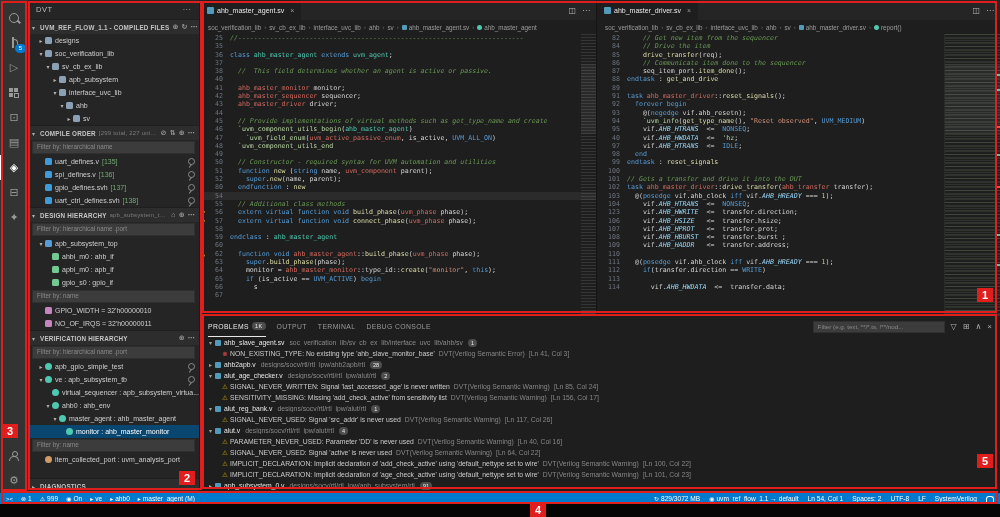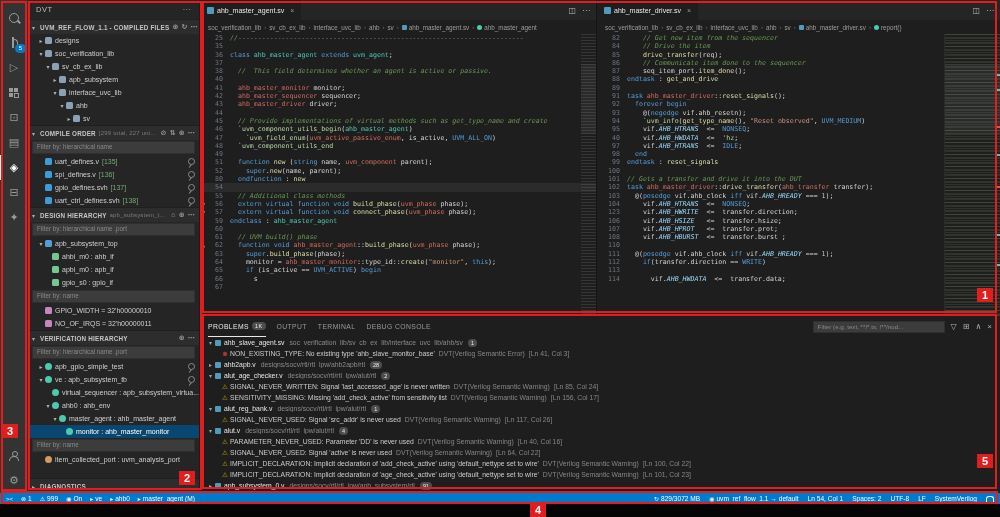--- a/index.html
+++ b/index.html
@@ -390,30 +390,31 @@
         <div class="cl"><span class="mkr"></span><span class="lnn">40</span><span></span></div>
         <div class="cl"><span class="mkr"></span><span class="lnn">41</span><span><span class="sg-t">  ahb_master_monitor</span><span class="sg-p"> monitor;</span></span></div>
         <div class="cl"><span class="mkr"></span><span class="lnn">42</span><span><span class="sg-t">  ahb_master_sequencer</span><span class="sg-p"> sequencer;</span></span></div>
         <div class="cl"><span class="mkr"></span><span class="lnn">43</span><span><span class="sg-t">  ahb_master_driver</span><span class="sg-p"> driver;</span></span></div>
         <div class="cl"><span class="mkr"></span><span class="lnn">44</span><span></span></div>
         <div class="cl"><span class="mkr"></span><span class="lnn">45</span><span><span class="sg-c">  // Provide implementations of virtual methods such as get_type_name and create</span></span></div>
         <div class="cl"><span class="mkr"></span><span class="lnn">46</span><span><span class="sg-m">  `uvm_component_utils_begin</span><span class="sg-p">(</span><span class="sg-g">ahb_master_agent</span><span class="sg-p">)</span></span></div>
         <div class="cl"><span class="mkr"></span><span class="lnn">47</span><span><span class="sg-m">    `uvm_field_enum</span><span class="sg-p">(</span><span class="sg-t">uvm_active_passive_enum</span><span class="sg-p">, is_active, </span><span class="sg-k">UVM_ALL_ON</span><span class="sg-p">)</span></span></div>
         <div class="cl"><span class="mkr"></span><span class="lnn">48</span><span><span class="sg-m">  `uvm_component_utils_end</span></span></div>
         <div class="cl"><span class="mkr"></span><span class="lnn">49</span><span></span></div>
+        <div class="cl"><span class="mkr"></span><span class="lnn">50</span><span><span class="sg-c">  // Constructor - required syntax for UVM automation and utilities</span></span></div>
         <div class="cl"><span class="mkr"></span><span class="lnn">51</span><span><span class="sg-k">  function </span><span class="sg-f">new</span><span class="sg-p"> (</span><span class="sg-k">string</span><span class="sg-p"> name, </span><span class="sg-t">uvm_component</span><span class="sg-p"> parent);</span></span></div>
         <div class="cl"><span class="mkr"></span><span class="lnn">52</span><span><span class="sg-p">    </span><span class="sg-k">super</span><span class="sg-p">.</span><span class="sg-f">new</span><span class="sg-p">(name, parent);</span></span></div>
         <div class="cl"><span class="mkr"></span><span class="lnn">80</span><span><span class="sg-k">  endfunction</span><span class="sg-p"> : </span><span class="sg-f">new</span></span></div>
         <div class="cl cur"><span class="mkr"></span><span class="lnn">54</span><span></span></div>
         <div class="cl"><span class="mkr"></span><span class="lnn">55</span><span><span class="sg-c">  // Additional class methods</span></span></div>
         <div class="cl"><span class="mkr">▼</span><span class="lnn">56</span><span><span class="sg-k">  extern virtual function void </span><span class="sg-f">build_phase</span><span class="sg-p">(</span><span class="sg-t">uvm_phase</span><span class="sg-p"> phase);</span></span></div>
         <div class="cl"><span class="mkr">▼</span><span class="lnn">57</span><span><span class="sg-k">  extern virtual function void </span><span class="sg-f">connect_phase</span><span class="sg-p">(</span><span class="sg-t">uvm_phase</span><span class="sg-p"> phase);</span></span></div>
+        <div class="cl"><span class="mkr"></span><span class="lnn">58</span><span></span></div>
         <div class="cl"><span class="mkr"></span><span class="lnn">59</span><span><span class="sg-k">endclass</span><span class="sg-p"> : </span><span class="sg-g">ahb_master_agent</span></span></div>
         <div class="cl"><span class="mkr"></span><span class="lnn">60</span><span></span></div>
-        <div class="cl"><span class="mkr"></span><span class="lnn">61</span><span><span class="sg-c">  // UVM build() phase</span></span></div>
         <div class="cl"><span class="mkr">▲</span><span class="lnn">62</span><span><span class="sg-k">  function void </span><span class="sg-t">ahb_master_agent</span><span class="sg-p">::</span><span class="sg-f">build_phase</span><span class="sg-p">(</span><span class="sg-t">uvm_phase</span><span class="sg-p"> phase);</span></span></div>
         <div class="cl"><span class="mkr"></span><span class="lnn">63</span><span><span class="sg-p">    </span><span class="sg-k">super</span><span class="sg-p">.</span><span class="sg-f">build_phase</span><span class="sg-p">(phase);</span></span></div>
         <div class="cl"><span class="mkr"></span><span class="lnn">64</span><span><span class="sg-p">    monitor = </span><span class="sg-t">ahb_master_monitor</span><span class="sg-p">::type_id::</span><span class="sg-f">create</span><span class="sg-p">(</span><span class="sg-s">"monitor"</span><span class="sg-p">, </span><span class="sg-k">this</span><span class="sg-p">);</span></span></div>
         <div class="cl"><span class="mkr"></span><span class="lnn">65</span><span><span class="sg-p">    </span><span class="sg-k">if</span><span class="sg-p"> (is_active == </span><span class="sg-k">UVM_ACTIVE</span><span class="sg-p">) </span><span class="sg-k">begin</span></span></div>
         <div class="cl"><span class="mkr"></span><span class="lnn">66</span><span><span class="sg-p">      s</span></span></div>
         <div class="cl"><span class="mkr"></span><span class="lnn">67</span><span></span></div>
       </div>
       <div class="minimap">
         <div class="mmslider"></div>
       </div>
@@ -480,20 +481,21 @@
         <div class="cl"><span class="mkr"></span><span class="lnn">99</span><span><span class="sg-k">endtask</span><span class="sg-p"> : </span><span class="sg-f">reset_signals</span></span></div>
         <div class="cl"><span class="mkr"></span><span class="lnn">100</span><span></span></div>
         <div class="cl"><span class="mkr"></span><span class="lnn">101</span><span><span class="sg-c">// Gets a transfer and drive it into the DUT</span></span></div>
         <div class="cl"><span class="mkr"></span><span class="lnn">102</span><span><span class="sg-k">task </span><span class="sg-t">ahb_master_driver</span><span class="sg-p">::</span><span class="sg-f">drive_transfer</span><span class="sg-p">(</span><span class="sg-t">ahb_transfer</span><span class="sg-p"> transfer);</span></span></div>
         <div class="cl"><span class="mkr"></span><span class="lnn">103</span><span><span class="sg-p">  @(</span><span class="sg-k">posedge</span><span class="sg-p"> vif.ahb_clock </span><span class="sg-k">iff</span><span class="sg-p"> vif.</span><span class="sg-v">AHB_HREADY</span><span class="sg-p"> === </span><span class="sg-n">1</span><span class="sg-p">);</span></span></div>
         <div class="cl"><span class="mkr"></span><span class="lnn">104</span><span><span class="sg-p">    vif.</span><span class="sg-v">AHB_HTRANS</span><span class="sg-p">  &lt;=  </span><span class="sg-k">NONSEQ</span><span class="sg-p">;</span></span></div>
         <div class="cl"><span class="mkr"></span><span class="lnn">123</span><span><span class="sg-p">    vif.</span><span class="sg-v">AHB_HWRITE</span><span class="sg-p">  &lt;=  transfer.direction;</span></span></div>
         <div class="cl"><span class="mkr"></span><span class="lnn">106</span><span><span class="sg-p">    vif.</span><span class="sg-v">AHB_HSIZE</span><span class="sg-p">   &lt;=  transfer.hsize;</span></span></div>
         <div class="cl"><span class="mkr"></span><span class="lnn">107</span><span><span class="sg-p">    vif.</span><span class="sg-v">AHB_HPROT</span><span class="sg-p">   &lt;=  transfer.prot;</span></span></div>
         <div class="cl"><span class="mkr"></span><span class="lnn">108</span><span><span class="sg-p">    vif.</span><span class="sg-v">AHB_HBURST</span><span class="sg-p">  &lt;=  transfer.burst ;</span></span></div>
+        <div class="cl"><span class="mkr"></span><span class="lnn">109</span><span><span class="sg-p">    vif.</span><span class="sg-v">AHB_HADDR</span><span class="sg-p">   &lt;=  transfer.address;</span></span></div>
         <div class="cl"><span class="mkr"></span><span class="lnn">110</span><span></span></div>
         <div class="cl"><span class="mkr"></span><span class="lnn">111</span><span><span class="sg-p">  @(</span><span class="sg-k">posedge</span><span class="sg-p"> vif.ahb_clock </span><span class="sg-k">iff</span><span class="sg-p"> vif.</span><span class="sg-v">AHB_HREADY</span><span class="sg-p"> === </span><span class="sg-n">1</span><span class="sg-p">);</span></span></div>
         <div class="cl"><span class="mkr"></span><span class="lnn">112</span><span><span class="sg-p">    </span><span class="sg-k">if</span><span class="sg-p">(transfer.direction == </span><span class="sg-k">WRITE</span><span class="sg-p">)</span></span></div>
         <div class="cl"><span class="mkr"></span><span class="lnn">113</span><span></span></div>
         <div class="cl"><span class="mkr"></span><span class="lnn">114</span><span><span class="sg-p">      vif.</span><span class="sg-v">AHB_HWDATA</span><span class="sg-p">  &lt;=  transfer.data;</span></span></div>
       </div>
       <div class="minimap">
         <div class="mmslider"></div>
         <div class="ovmark" style="top: 40px; background: rgb(78, 201, 176);"></div>
         <div class="ovmark" style="top: 55px; background: rgb(78, 201, 176);"></div>

